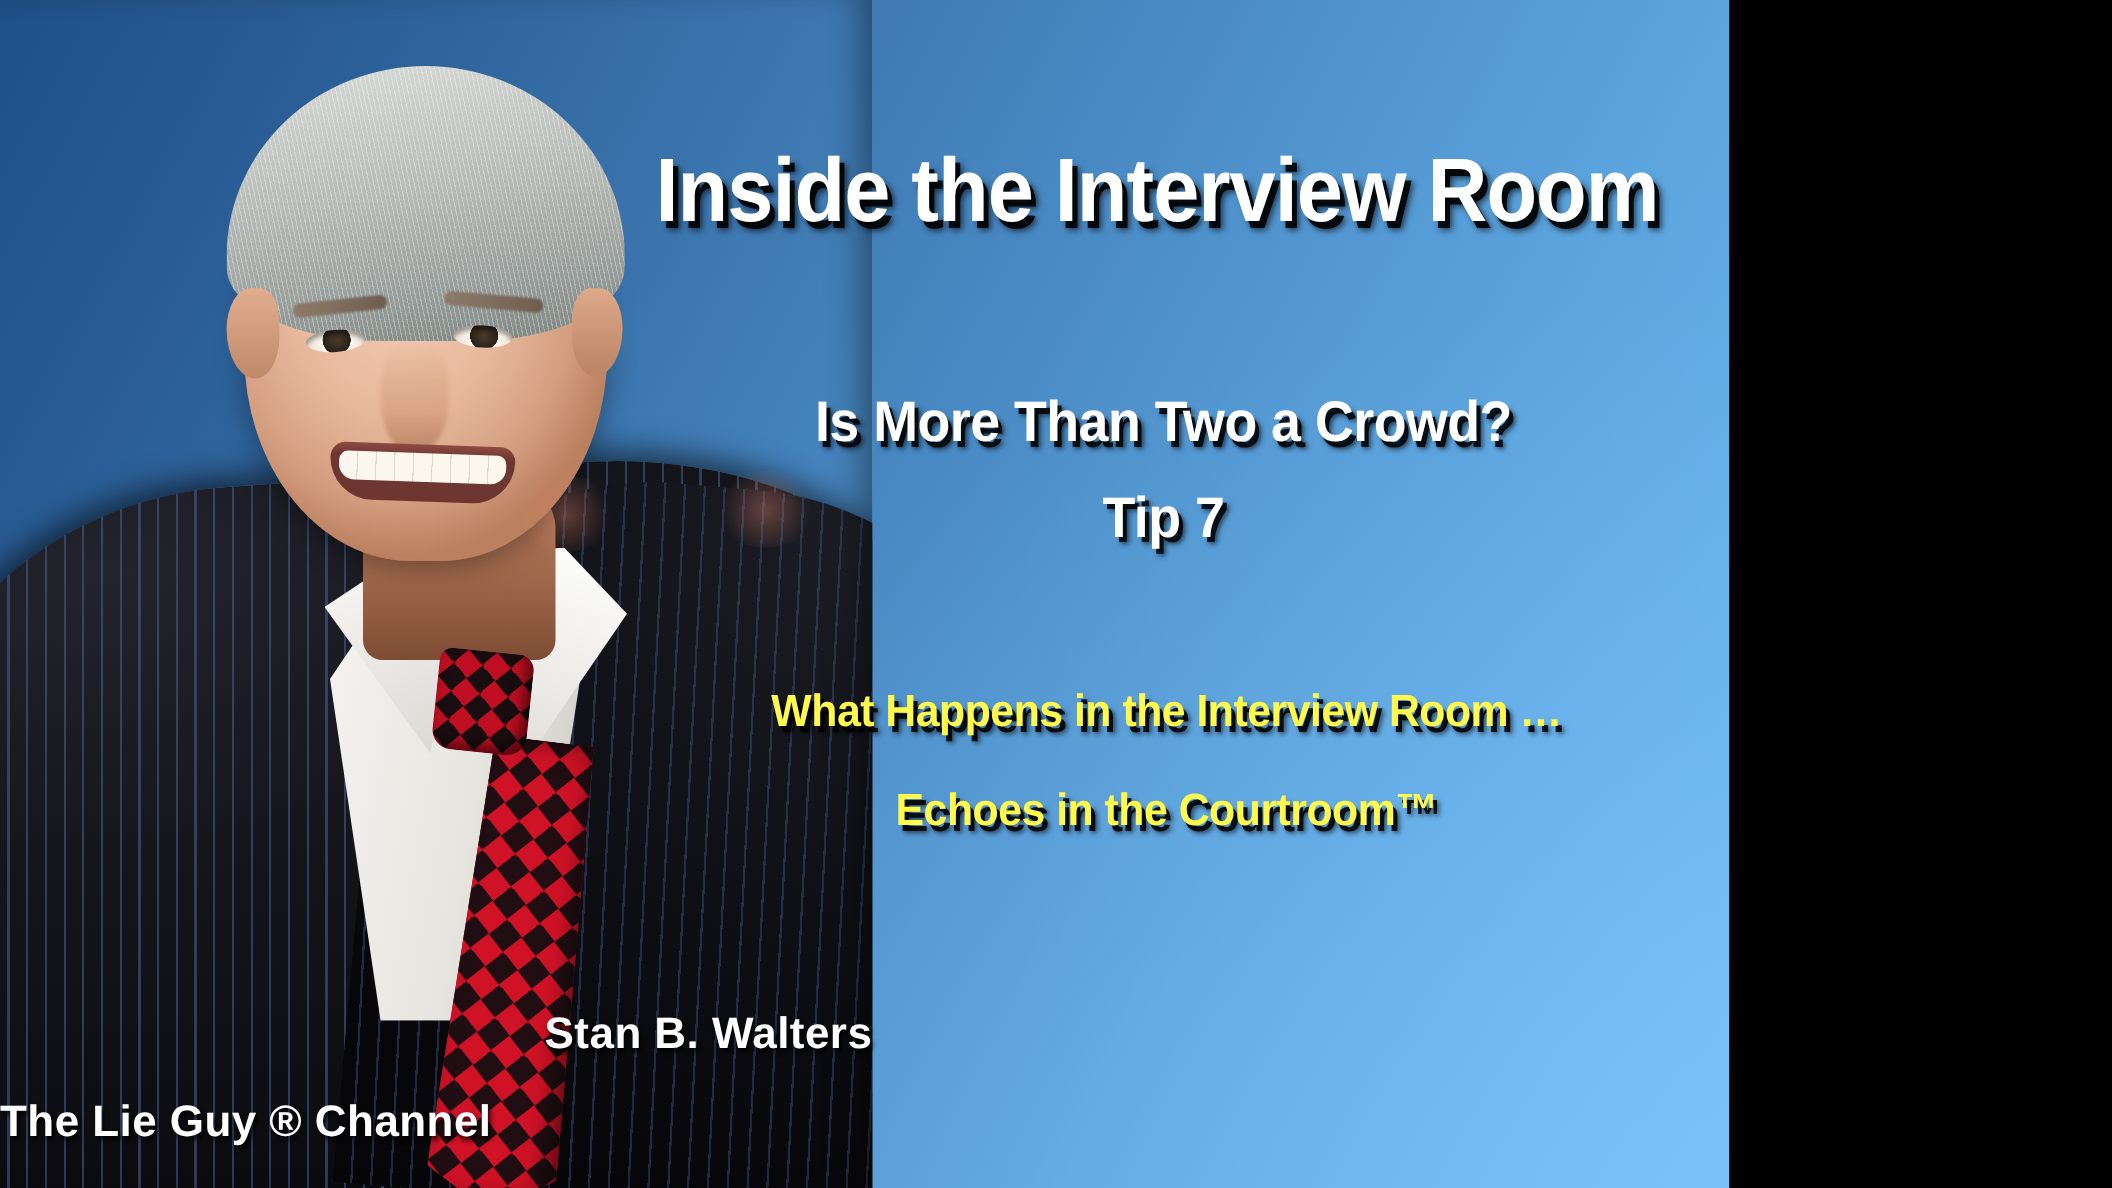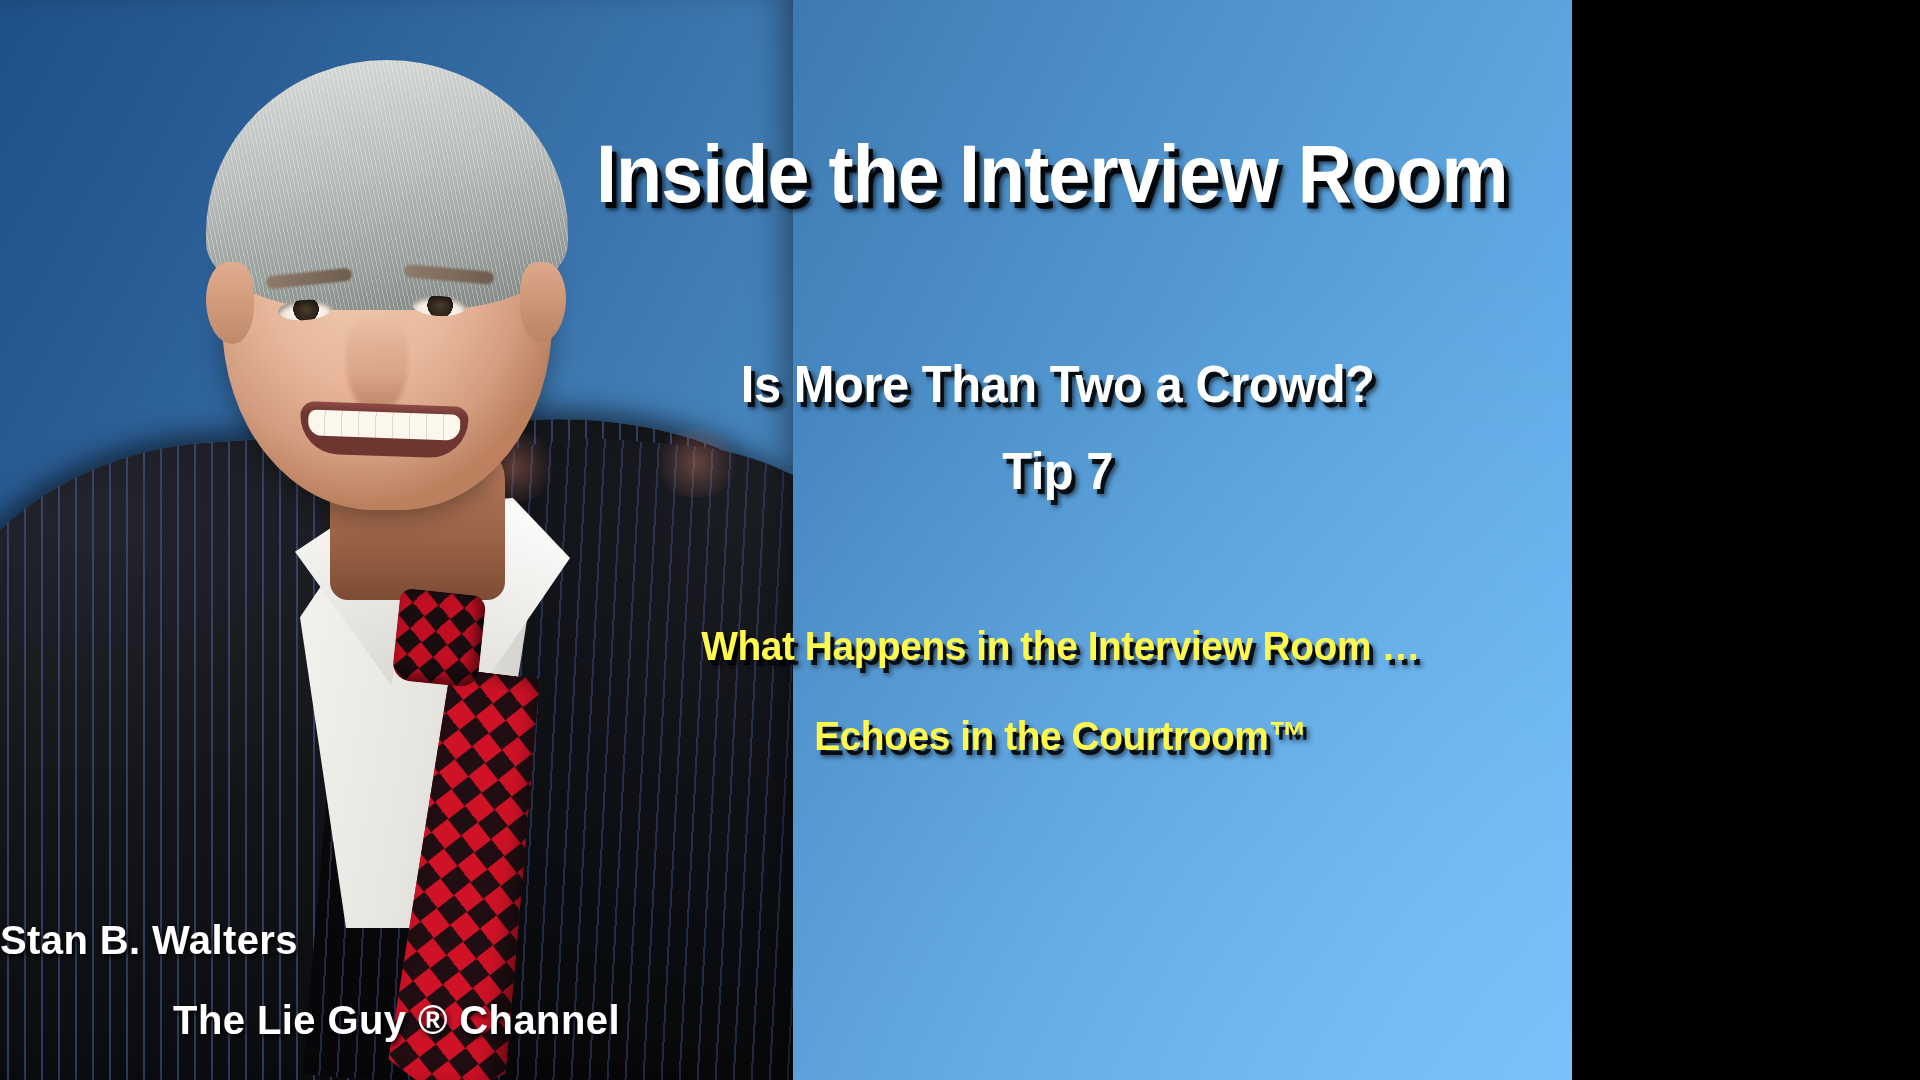--- a/index.html
+++ b/index.html
@@ -354,33 +354,32 @@
     text-shadow:
       4px 5px 0 rgba(0,0,0,0.88),
       6px 7px 5px rgba(0,0,0,0.6);
     z-index: 6;
   }
 
   .presenter-name {
     left: 0;
     width: 793px;
     top: 920px;
-    text-align: left;
+    text-align: right;
     font-size: 40px;
     color: #ffffff;
     font-family: "Liberation Sans", sans-serif;
     letter-spacing: 0.4px;
     text-shadow: 2px 3px 5px rgba(0,0,0,0.85);
     z-index: 8;
   }
   .presenter-channel {
     left: 0;
     width: 793px;
     top: 1000px;
-    text-align: center;
     font-size: 40px;
     color: #ffffff;
     font-family: "Liberation Sans", sans-serif;
     letter-spacing: 0.4px;
     text-shadow: 2px 3px 5px rgba(0,0,0,0.85);
     z-index: 8;
   }
 </style>
 </head>
 <body>

